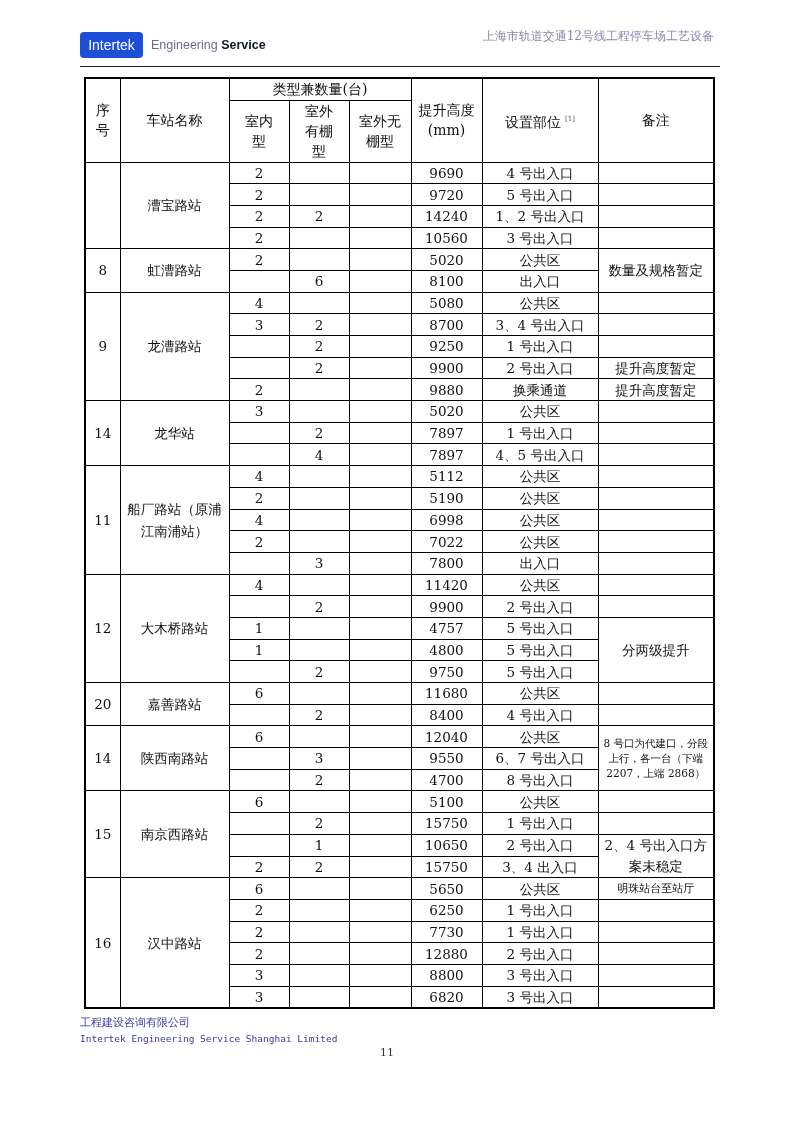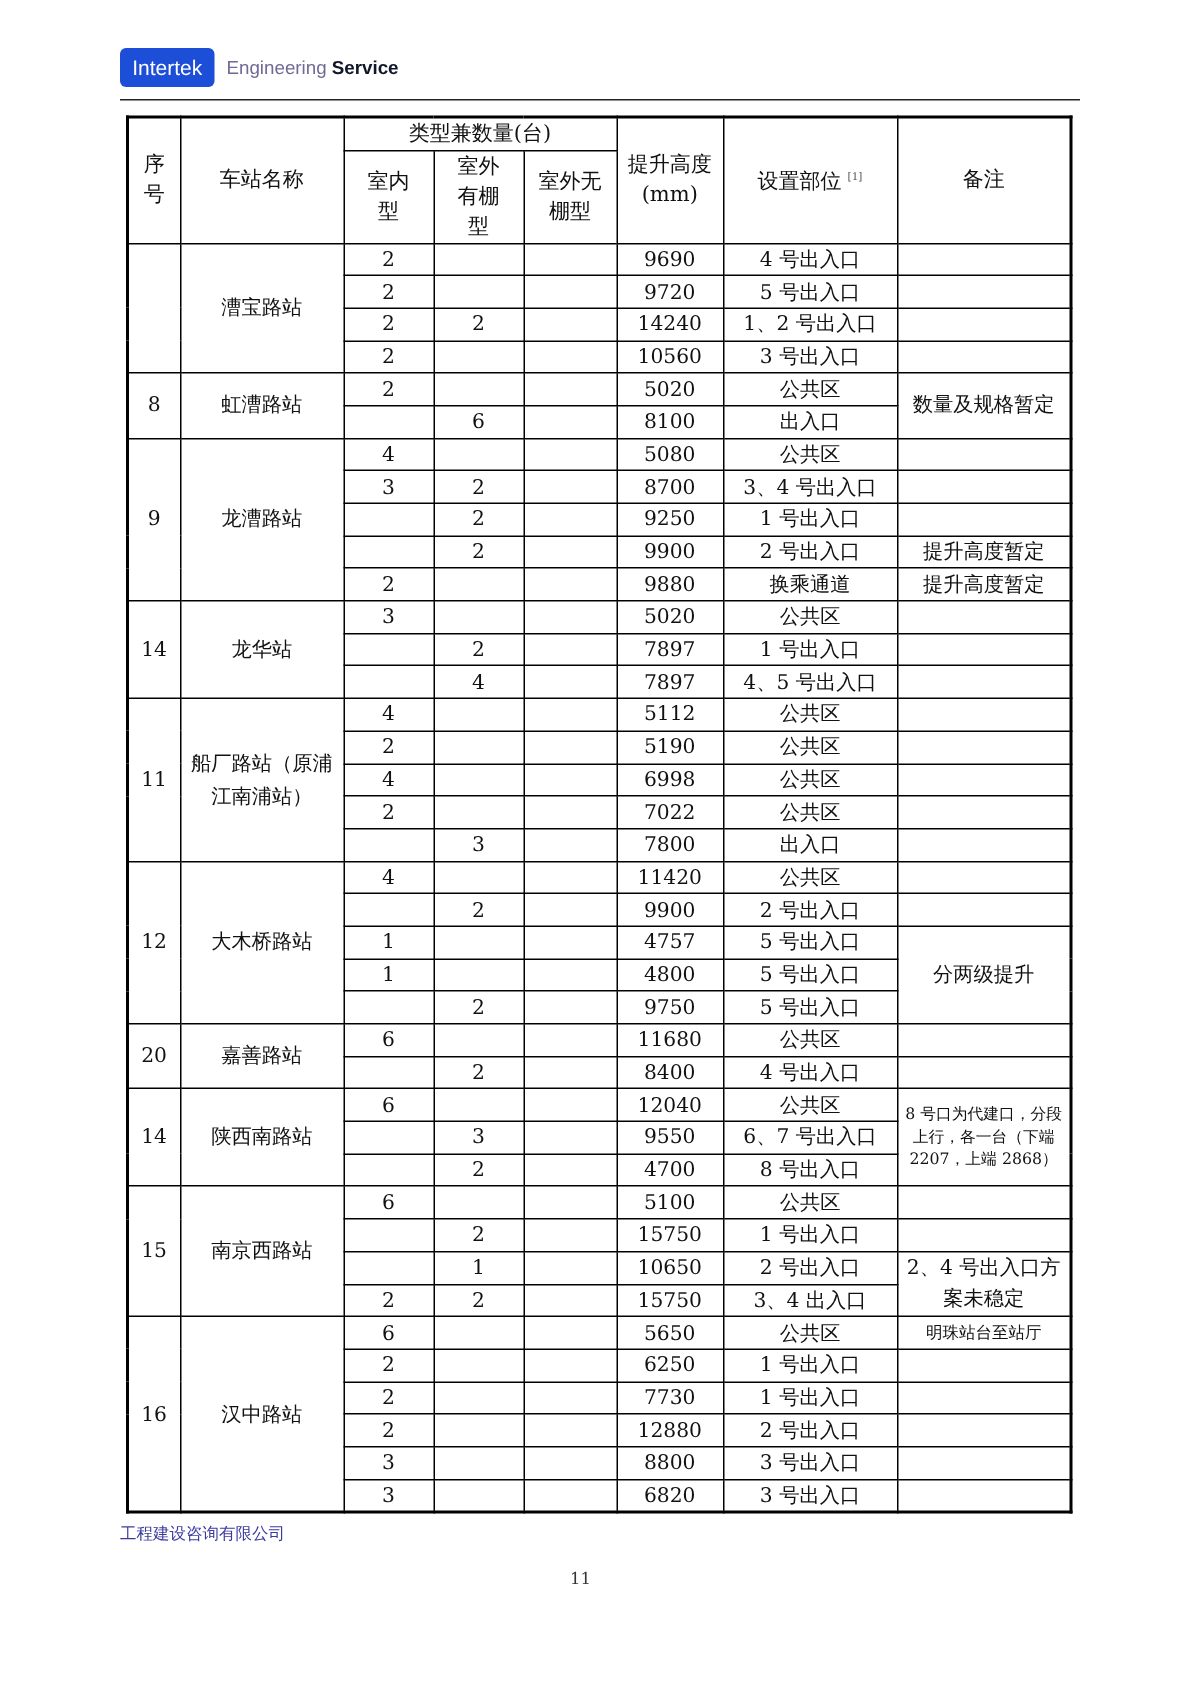--- a/index.html
+++ b/index.html
@@ -29,20 +29,21 @@
   .footer .en { font-family: "DejaVu Sans Mono", "Liberation Mono", monospace; font-size: 9.5px; }
   .page-num { position: absolute; left: 380px; top: 1046px; font-size: 11px; color: #333; }
 </style>
 </head>
 <body>
 
 <div class="header">
   <div class="logo-box">Intertek</div>
   <div class="logo-eng"><span>Engineering</span> <b>Service</b></div>
   <div class="header-title">
+    <div>上海市轨道交通12号线工程停车场工艺设备</div>
   </div>
 </div>
 <div class="header-rule"></div>
 
 <table class="main">
   <colgroup>
     <col style="width:35px">
       <col style="width:109px">
       <col style="width:60px">
       <col style="width:60px">
@@ -401,14 +402,15 @@
       <td></td>
       <td>6820</td>
       <td>3 号出入口</td>
       <td></td>
     </tr>
   </tbody>
 </table>
 
 <div class="footer">
   <div>工程建设咨询有限公司</div>
+  <div class="en">Intertek Engineering Service Shanghai Limited</div>
 </div>
 <div class="page-num">11</div>
 
 </body></html>

